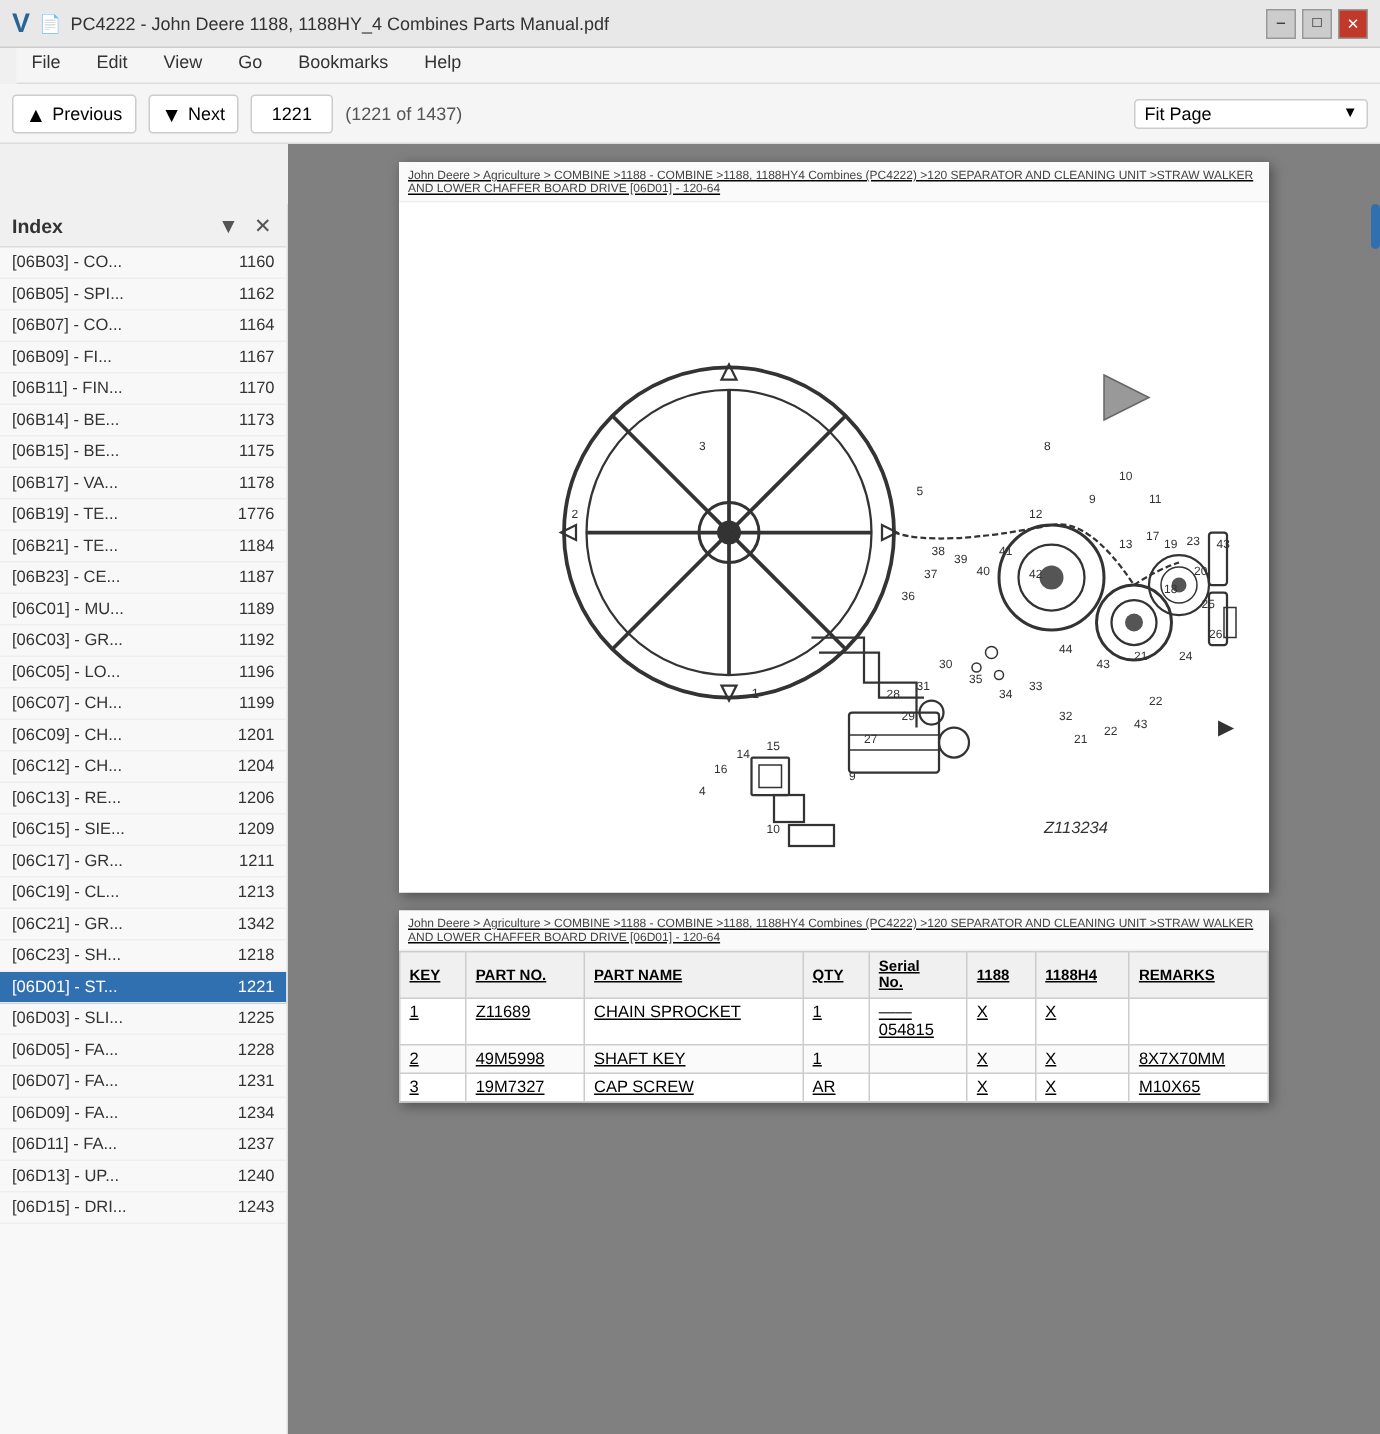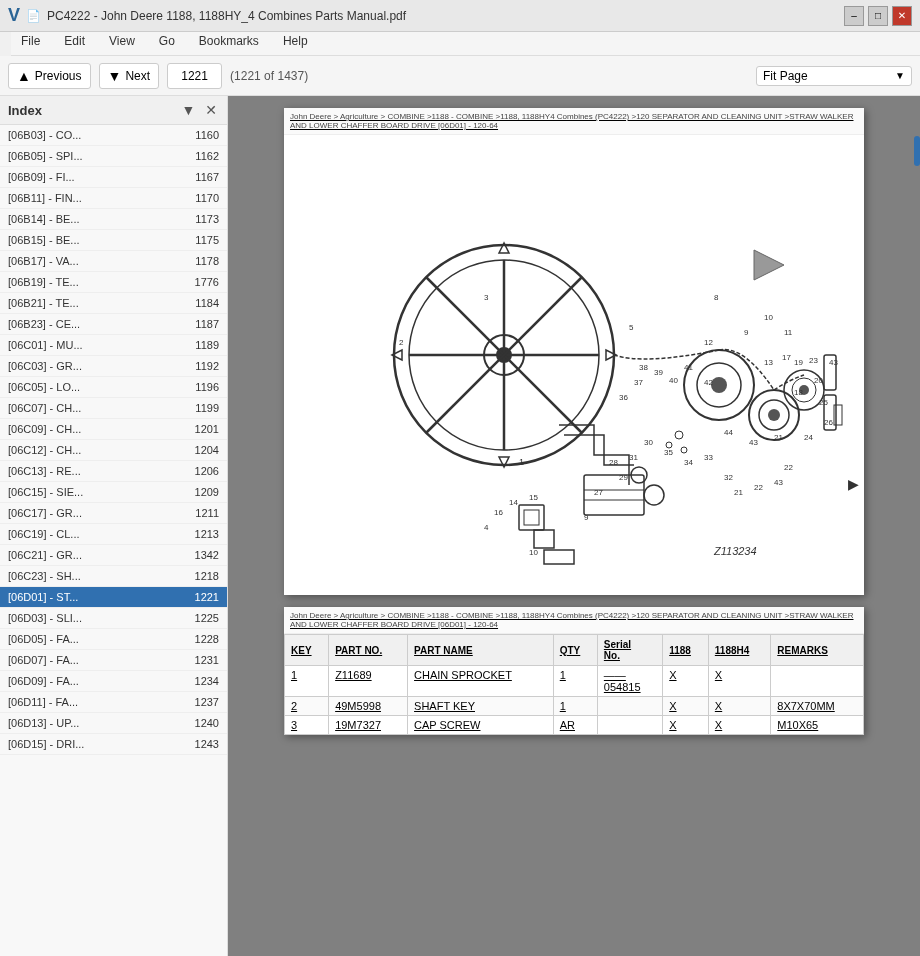--- a/index.html
+++ b/index.html
@@ -86,27 +86,28 @@
     .dropdown-arrow { font-size: 10px; }
 
     
     .main-layout {
       display: flex;
       height: calc(956px - 32px - 24px - 40px);
     }
 
     
     .sidebar {
-      width: 228px;
+      width: 192px;
       background: #f8f8f8;
       border-right: 1px solid #ddd;
       display: flex;
       flex-direction: column;
       overflow: hidden;
       flex-shrink: 0;
+      margin-top: 40px;
     }
     .sidebar-header {
       display: flex;
       align-items: center;
       padding: 6px 8px;
       border-bottom: 1px solid #ddd;
       background: #f0f0f0;
       gap: 6px;
     }
     .sidebar-title { font-size: 13px; font-weight: bold; color: #333; flex: 1; }
@@ -282,20 +283,24 @@
       <button class="sidebar-header-btn">✕</button>
     </div>
     <div class="sidebar-list" id="sidebar-list">
     <div class="sidebar-item">
           <span class="item-label">[06B03] - CO...</span>
           <span class="item-page">1160</span>
         </div>
         <div class="sidebar-item">
           <span class="item-label">[06B05] - SPI...</span>
           <span class="item-page">1162</span>
+        </div>
+        <div class="sidebar-item">
+          <span class="item-label">[06B07] - CO...</span>
+          <span class="item-page">1164</span>
         </div>
         <div class="sidebar-item">
           <span class="item-label">[06B09] - FI...</span>
           <span class="item-page">1167</span>
         </div>
         <div class="sidebar-item">
           <span class="item-label">[06B11] - FIN...</span>
           <span class="item-page">1170</span>
         </div>
         <div class="sidebar-item">

